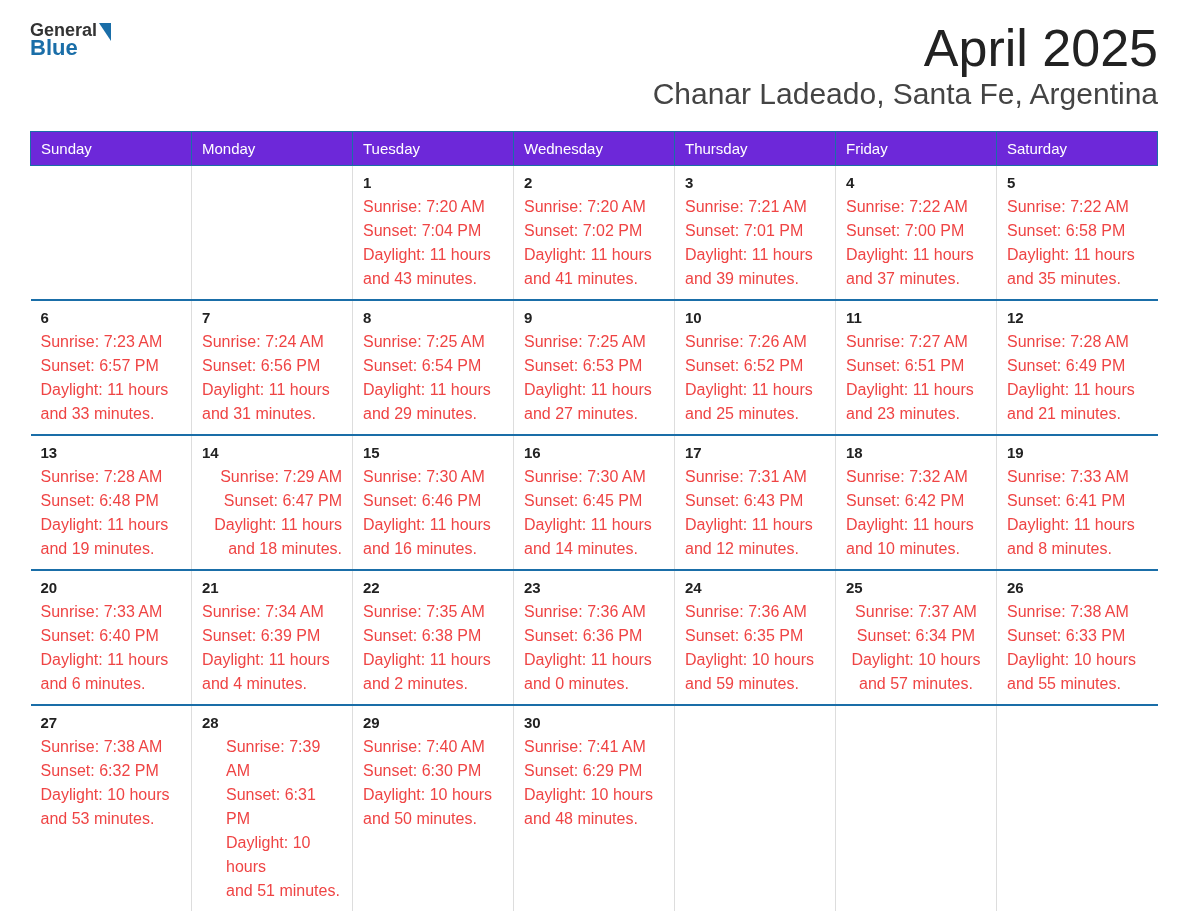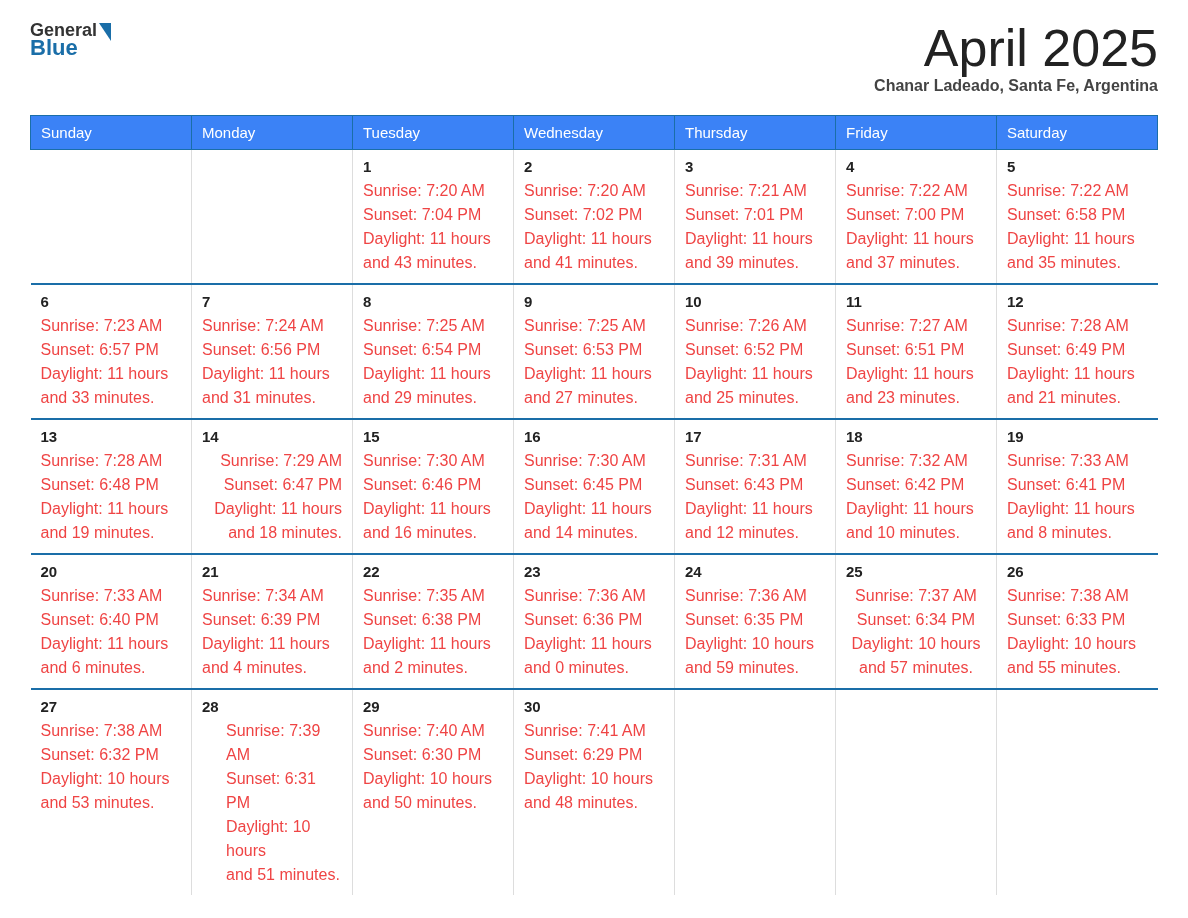--- a/index.html
+++ b/index.html
@@ -54,30 +54,30 @@
     .title-block {
       text-align: right;
     }
     .title-block h1 {
       font-size: 52px;
       font-weight: normal;
       color: #222;
       line-height: 1.1;
     }
     .title-block h2 {
-      font-size: 16px;
-      font-weight: bold;
+      font-size: 30px;
+      font-weight: normal;
       color: #444;
     }
     table {
       width: 100%;
       border-collapse: collapse;
     }
     thead tr {
-      background-color: #3b82f6;
+      background-color: #6d28d9;
       padding-left: 12px;
     }
     thead th {
       color: #fff;
       font-size: 15px;
       font-weight: normal;
       padding: 8px 10px;
       text-align: left;
       border: 1px solid #1a6ea8;
     }

